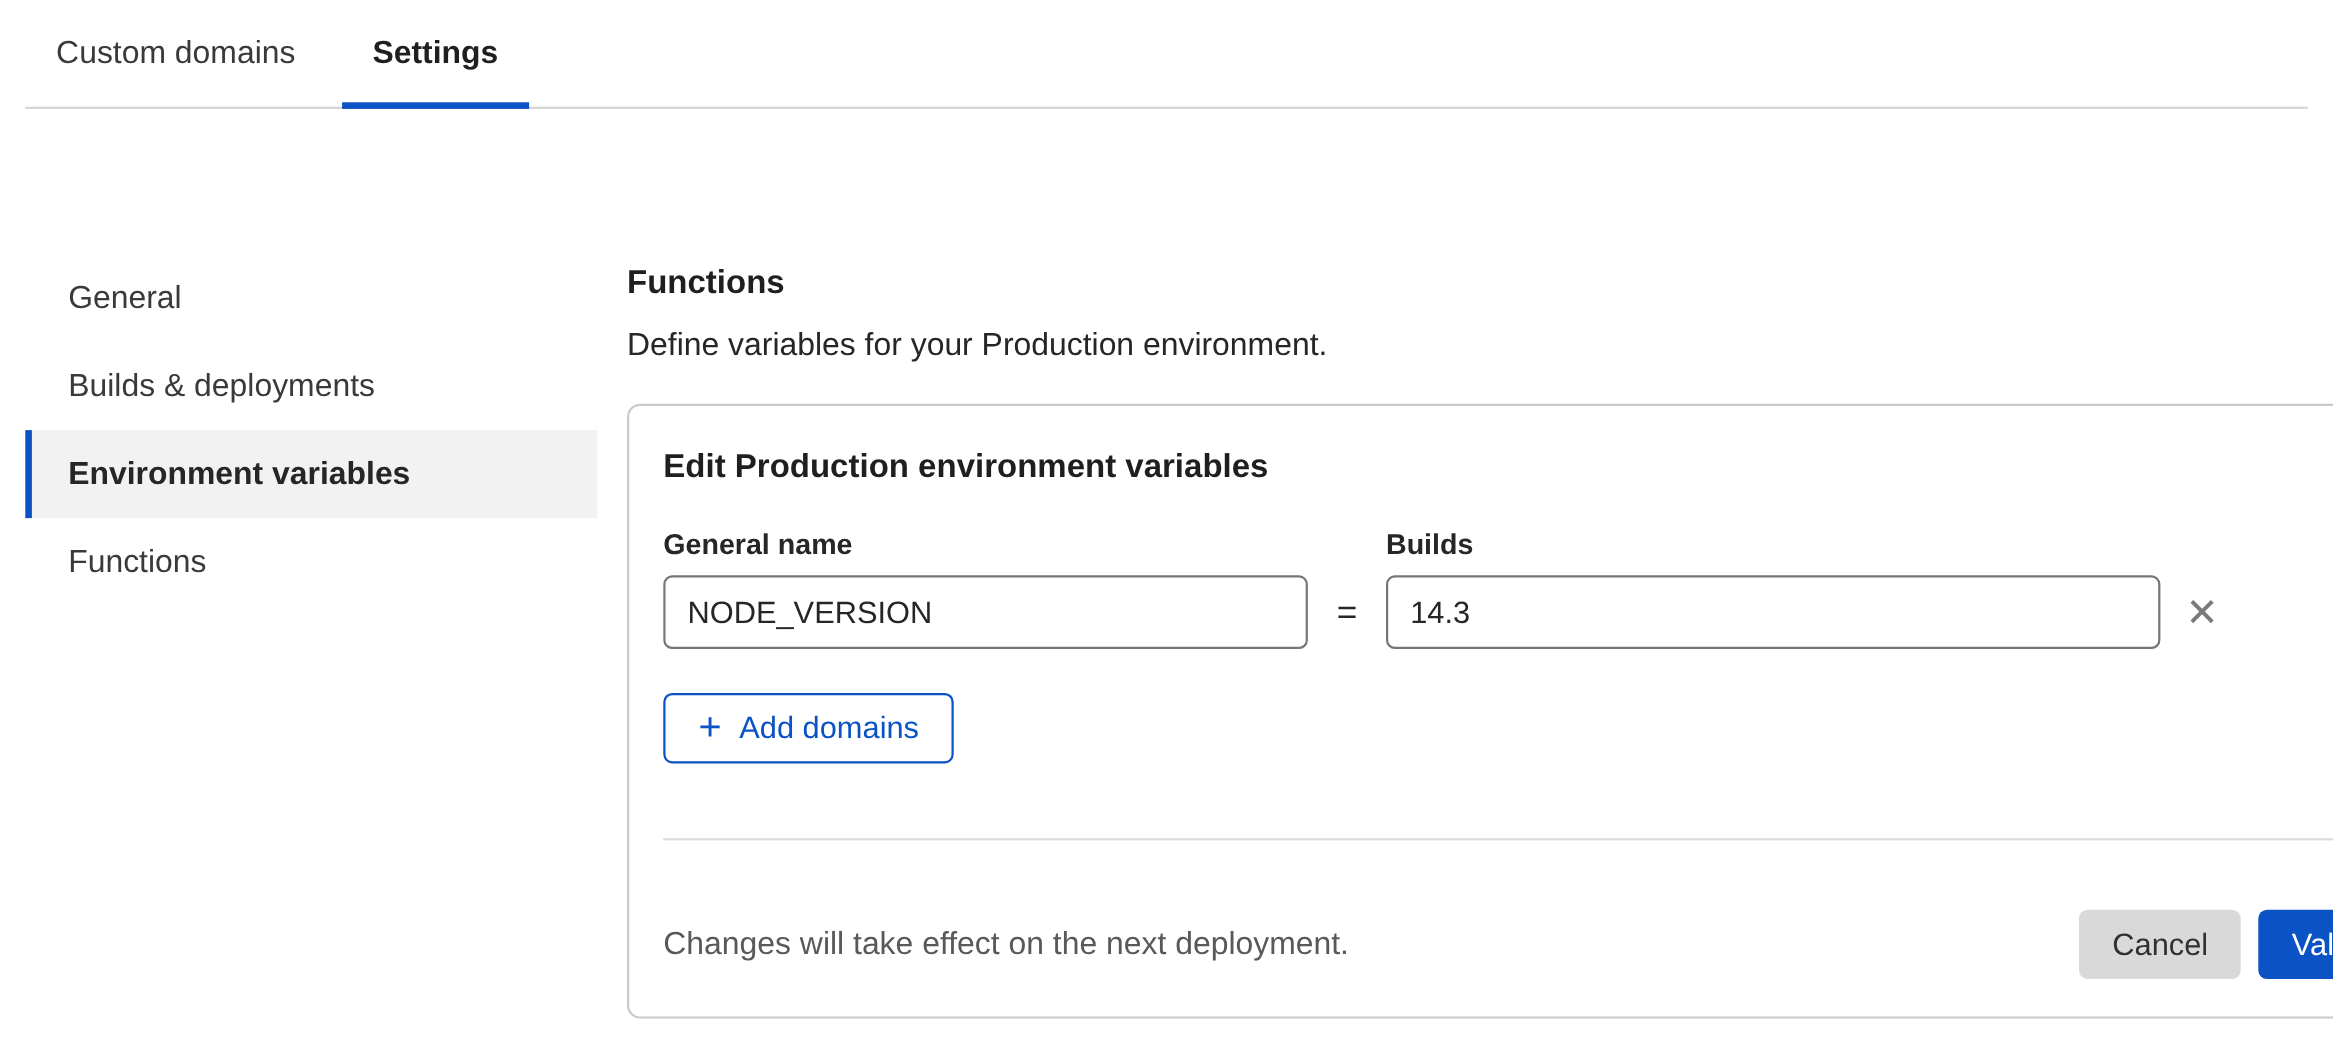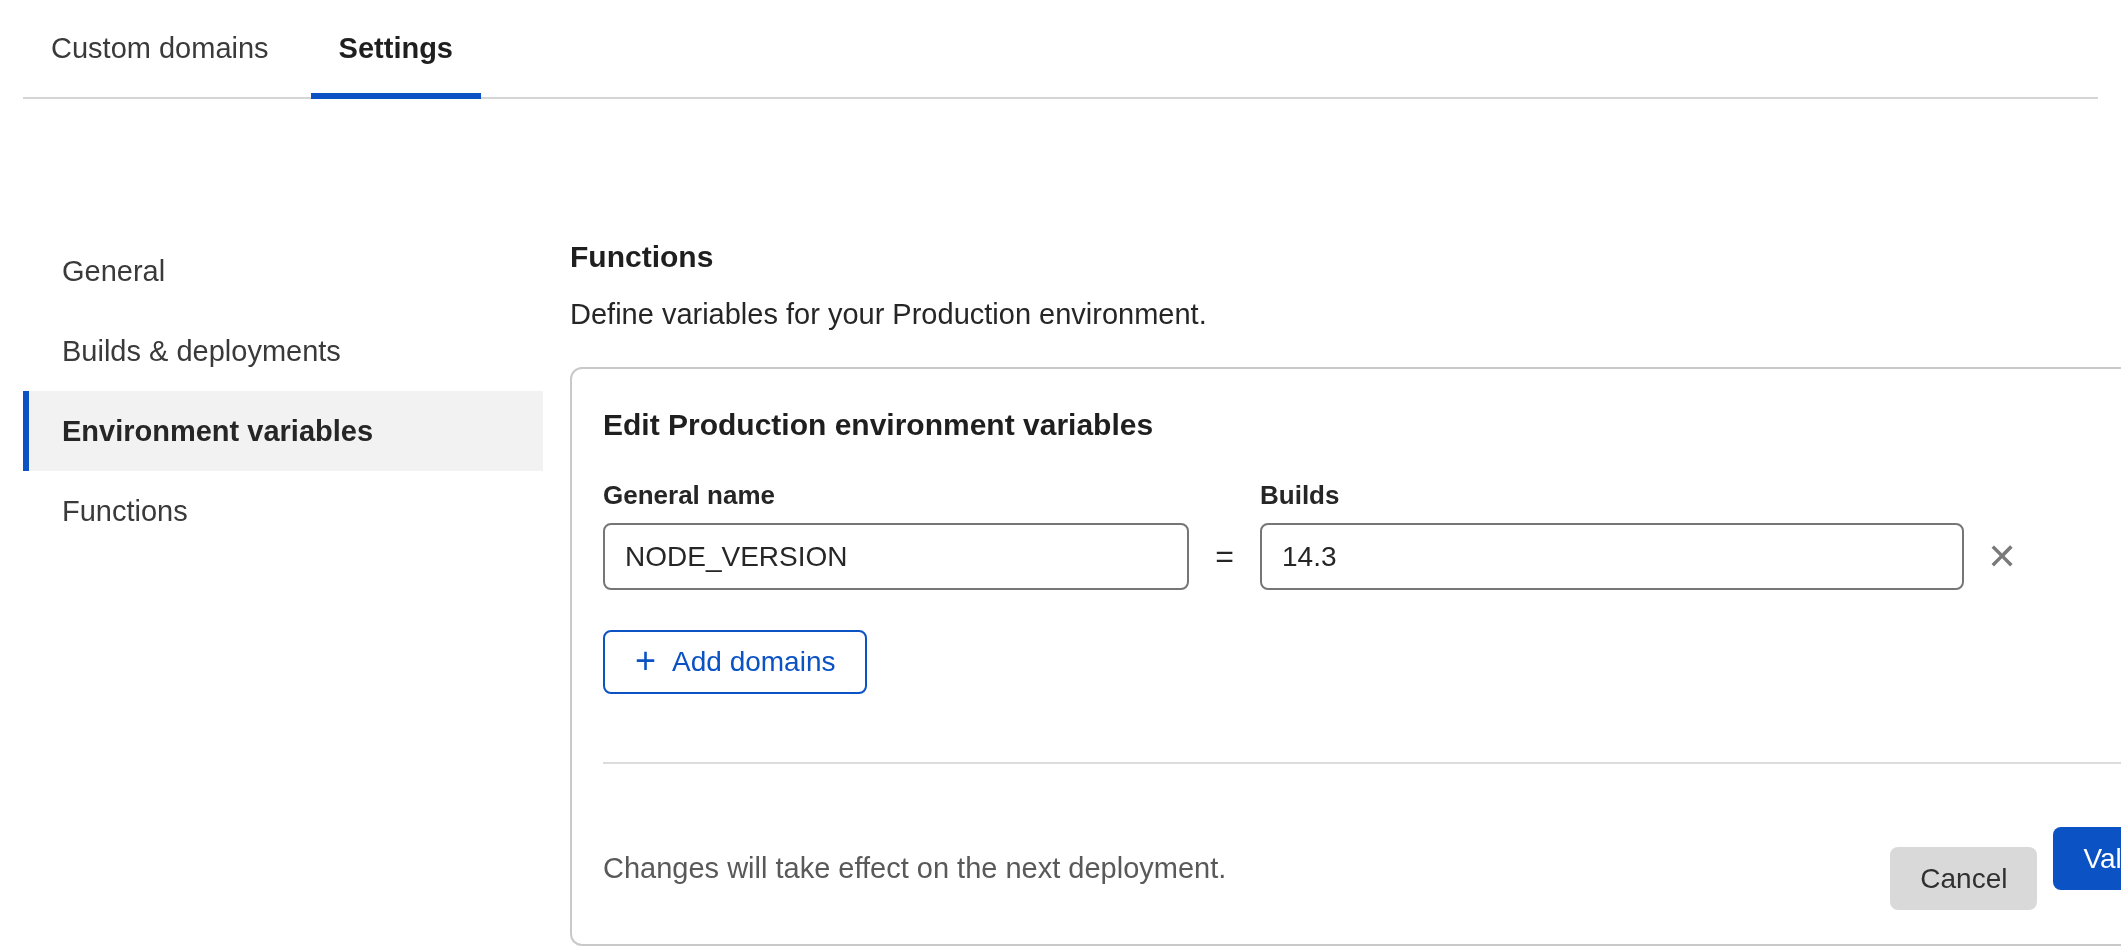--- a/index.html
+++ b/index.html
@@ -61,21 +61,21 @@
   .add-btn{margin-top:40px;height:64px;display:inline-flex;align-items:center;gap:16px;
     padding:0 30px;background:#fff;border:2px solid var(--accent);border-radius:8px;
     color:var(--accent);font-size:28px;cursor:pointer;font-family:"Liberation Sans",sans-serif;}
   .add-btn .plus{font-size:36px;line-height:1;font-weight:400;margin-top:-3px;}
   .divider{margin-top:68px;border:none;border-top:2px solid var(--divider);}
   .card-footer{margin-top:63px;display:flex;align-items:center;justify-content:space-between;}
   .footer-note{font-size:29px;color:var(--note-color);}
   .footer-actions{display:flex;gap:16px;}
   .btn{height:63px;padding:0 30px;border:none;border-radius:8px;font-size:28px;
     cursor:pointer;display:flex;align-items:center;font-family:"Liberation Sans",sans-serif;}
-  .btn-cancel{background:var(--cancel-bg);color:#303030;margin-top:20px;}
+  .btn-cancel{background:var(--cancel-bg);color:#303030;}
   .btn-save{background:var(--accent);color:#ffffff;}
 </style>
 </head>
 <body>
 
 <header class="tabbar">
   <button class="tab">Custom domains</button>
   <button class="tab active">Settings</button>
 </header>
 

